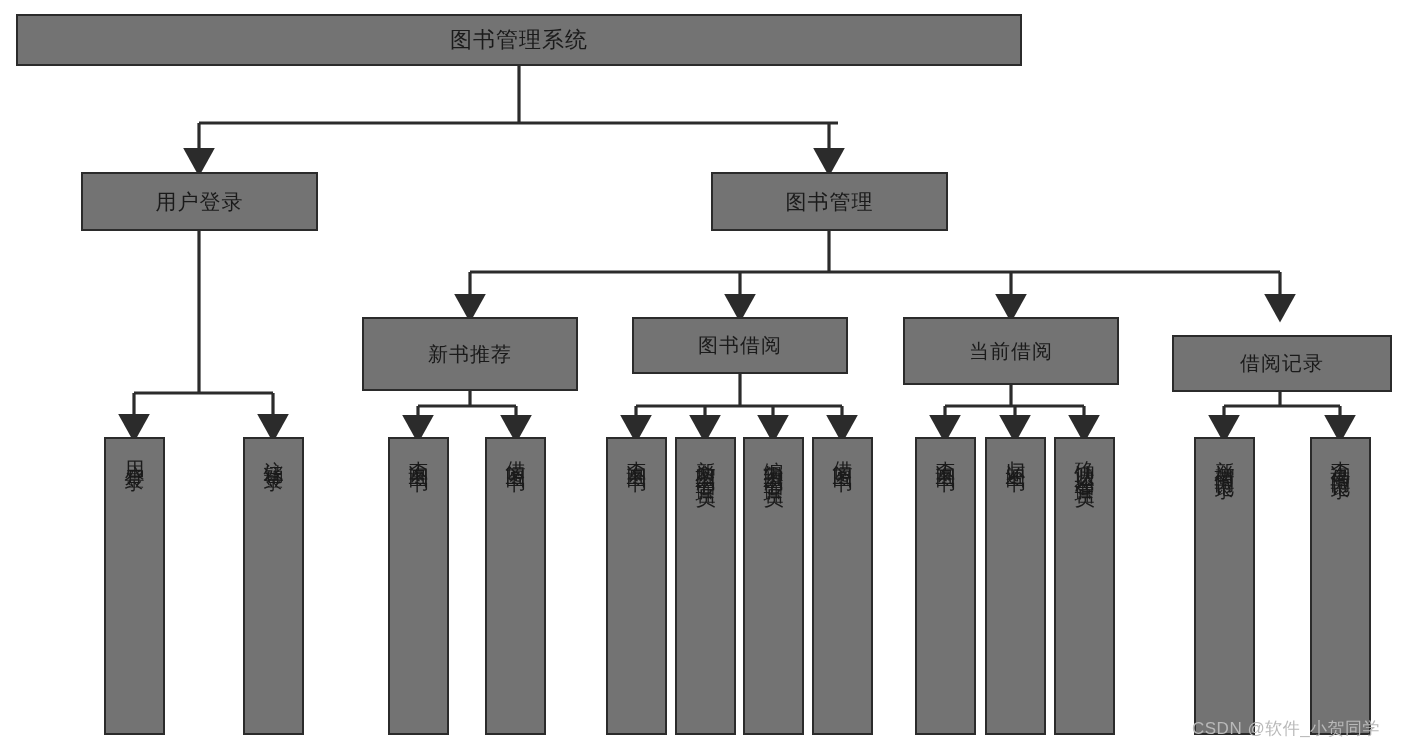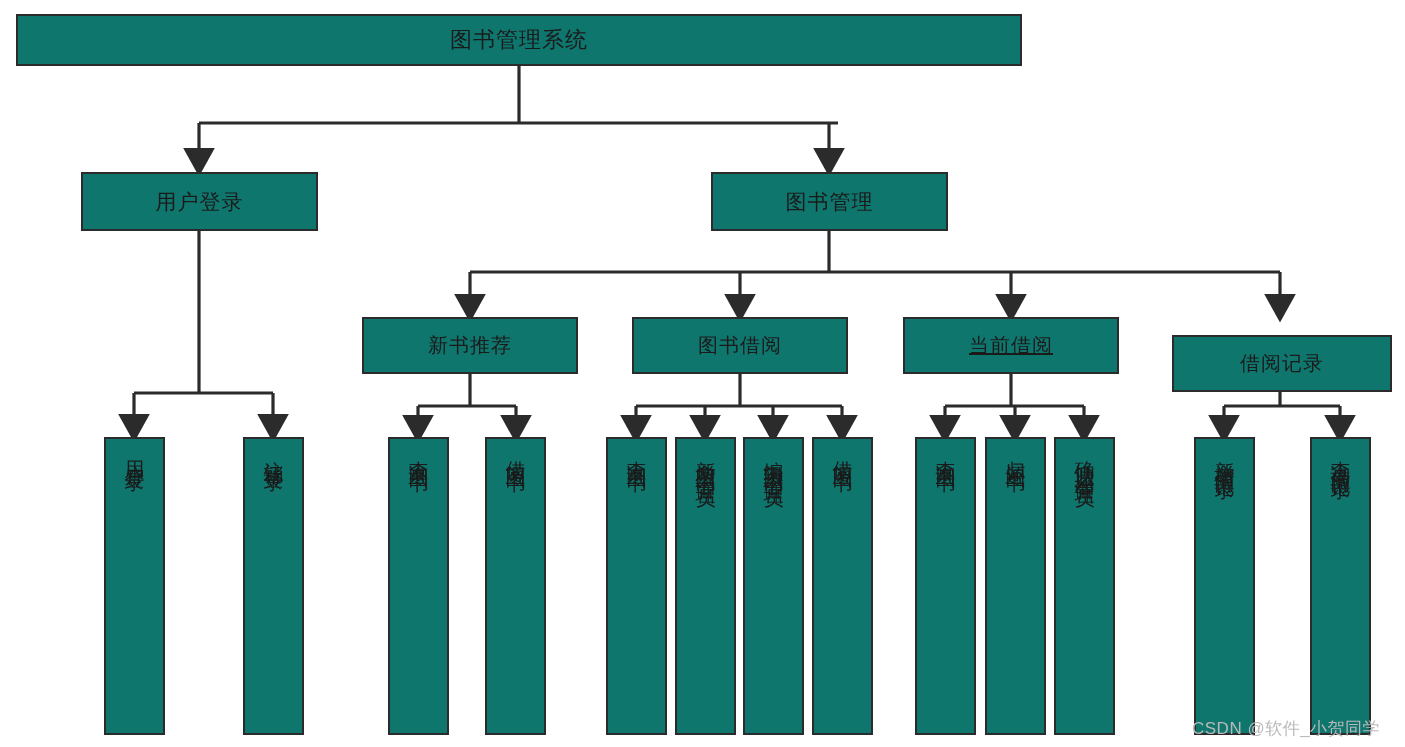--- a/index.html
+++ b/index.html
@@ -21,21 +21,21 @@
     position: absolute;
     left: 0;
     top: 0;
     width: 1405px;
     height: 747px;
     pointer-events: none;
   }
   .node {
     position: absolute;
     box-sizing: border-box;
-    background: #0f766e;
+    background: #737373;
     border: 2px solid #2b2b2b;
     display: flex;
     align-items: center;
     justify-content: center;
     color: #1a1a1a;
   }
   .node.root {
     font-size: 22px;
   }
   .node.level2 {
@@ -128,27 +128,27 @@
     <span class="htext">图书管理系统</span>
   </div>
 
   <div class="node level2" style="left: 81px; top: 172px; width: 237px; height: 59px;">
     <span class="htext">用户登录</span>
   </div>
   <div class="node level2" style="left: 711px; top: 172px; width: 237px; height: 59px; text-align: center;">
     <span class="htext">图书管理</span>
   </div>
 
-  <div class="node level3" style="left: 362px; top: 317px; width: 216px; height: 57px;">
+  <div class="node level3" style="left: 362px; top: 317px; width: 216px; height: 74px;">
     <span class="htext">新书推荐</span>
   </div>
   <div class="node level3" style="left: 632px; top: 317px; width: 216px; height: 57px;">
     <span class="htext">图书借阅</span>
   </div>
-  <div class="node level3" style="left: 903px; top: 317px; width: 216px; height: 57px; text-decoration: underline;">
+  <div class="node level3" style="left: 903px; top: 317px; width: 216px; height: 68px;">
     <span class="htext">当前借阅</span>
   </div>
   <div class="node level3" style="left: 1172px; top: 335px; width: 220px; height: 57px;">
     <span class="htext">借阅记录</span>
   </div>
 
   <div class="node leaf" style="left: 104px; top: 437px; width: 61px; height: 298px;">
     <span class="vtext">用户登录</span>
   </div>
   <div class="node leaf" style="left: 243px; top: 437px; width: 61px; height: 298px;">

